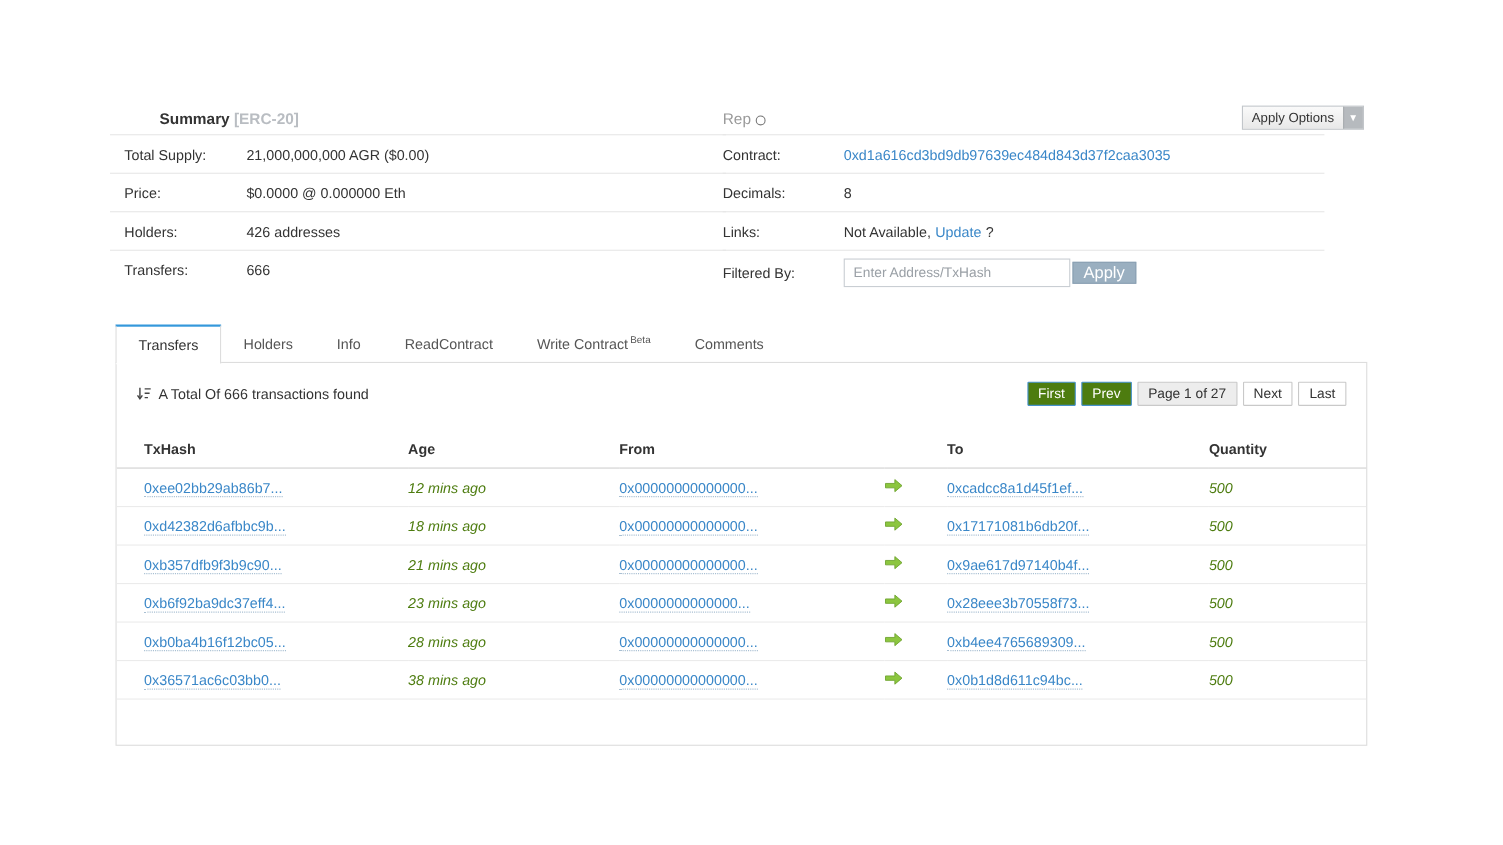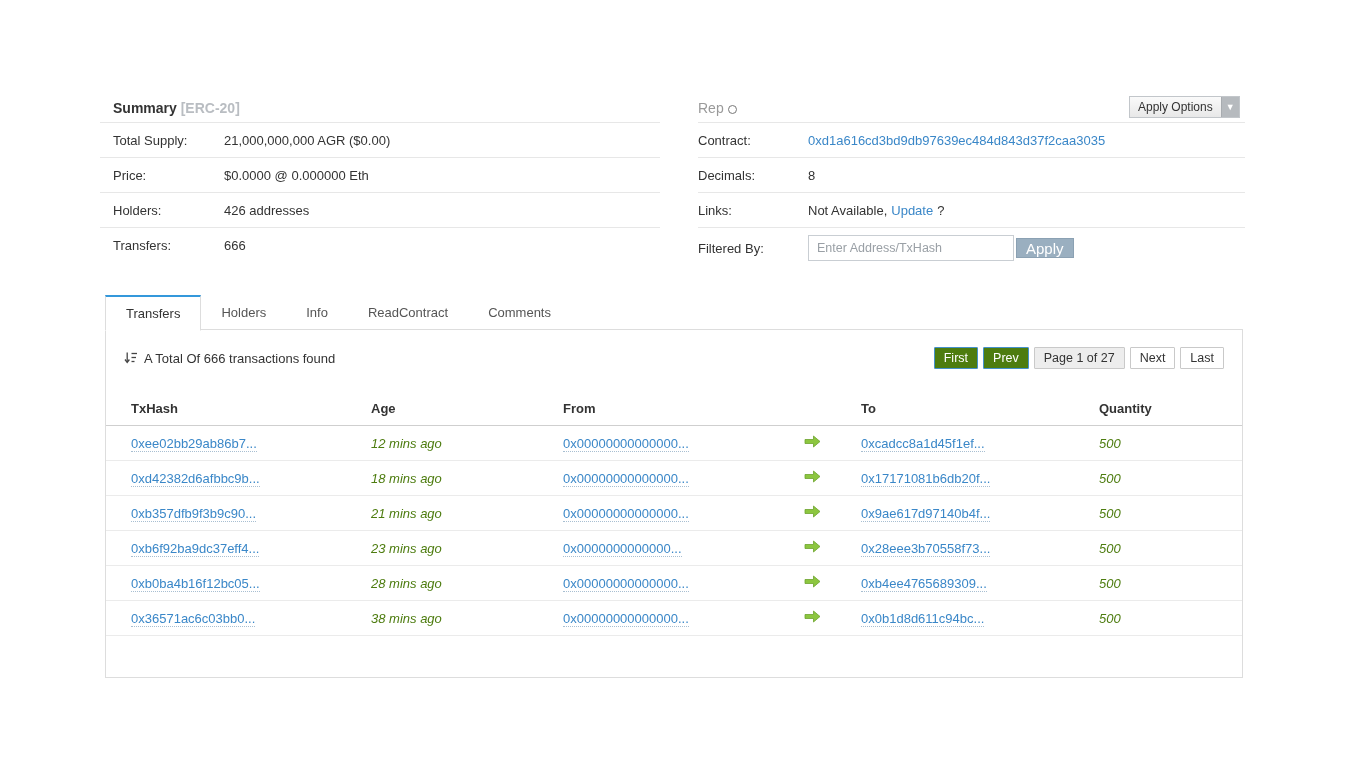--- a/index.html
+++ b/index.html
@@ -1,24 +1,24 @@
 <!DOCTYPE html>
 <html><head>
 <meta charset="utf-8">
 <style>
   * { box-sizing: border-box; margin: 0; padding: 0; }
   html, body { width: 1366px; height: 768px; background: #fff; font-family: "Liberation Sans", sans-serif; color: #333; }
   .page { position: relative; width: 1366px; height: 768px; overflow: hidden; }
 
   
   .summary-panel { position: absolute; left: 100px; top: 95px; width: 560px; }
-  .profile-panel { position: absolute; left: 698px; top: 95px; width: 547px; }
+  .profile-panel { position: absolute; left: 657px; top: 95px; width: 547px; }
   .panel-header { height: 28px; line-height: 26px; border-bottom: 1px solid #e7e7e7; font-size: 14px; }
   .summary-panel .panel-header { padding-left: 13px; }
-  .panel-title { font-weight: bold; color: #333; }
+  .panel-title { font-weight: bold; color: #333; margin-left: 32px; }
   .panel-tag { color: #b9bdc2; font-weight: bold; }
   .rep-title { color: #9a9a9a; font-size: 14px; }
   .rep-circle { display: inline-block; width: 9px; height: 9px; border: 1.5px solid #777; border-radius: 50%; margin-left: 4px; vertical-align: middle; }
 
   .info-row { display: flex; align-items: center; height: 35px; border-bottom: 1px solid #e7e7e7; font-size: 13px; }
   .info-row.last { border-bottom: none; }
   .summary-panel .info-row { padding-left: 13px; }
   .info-label { width: 111px; flex: 0 0 111px; color: #333; }
   .profile-panel .info-label { width: 110px; flex: 0 0 110px; }
   .info-value { color: #333; }
@@ -115,20 +115,21 @@
   <div class="more-options">
     <span class="mo-label">Apply Options</span>
     <span class="caret-box">▼</span>
   </div>
 
   <nav class="tabs">
     <div class="tab active">Transfers</div>
     <div class="tab">Holders</div>
     <div class="tab">Info</div>
     <div class="tab">ReadContract</div>
+    <div class="tab"><span>Write Contract</span><sup>Beta</sup></div>
     <div class="tab">Comments</div>
   </nav>
 
   <section class="content-panel">
     <div class="panel-toolbar">
       <div class="total-line">
         <span class="sort-icon">
           <svg width="14" height="14" viewBox="0 0 14 14">
               <g stroke="#444" stroke-width="1.3" fill="none">
                 <line x1="3.2" y1="1.5" x2="3.2" y2="11"></line>

